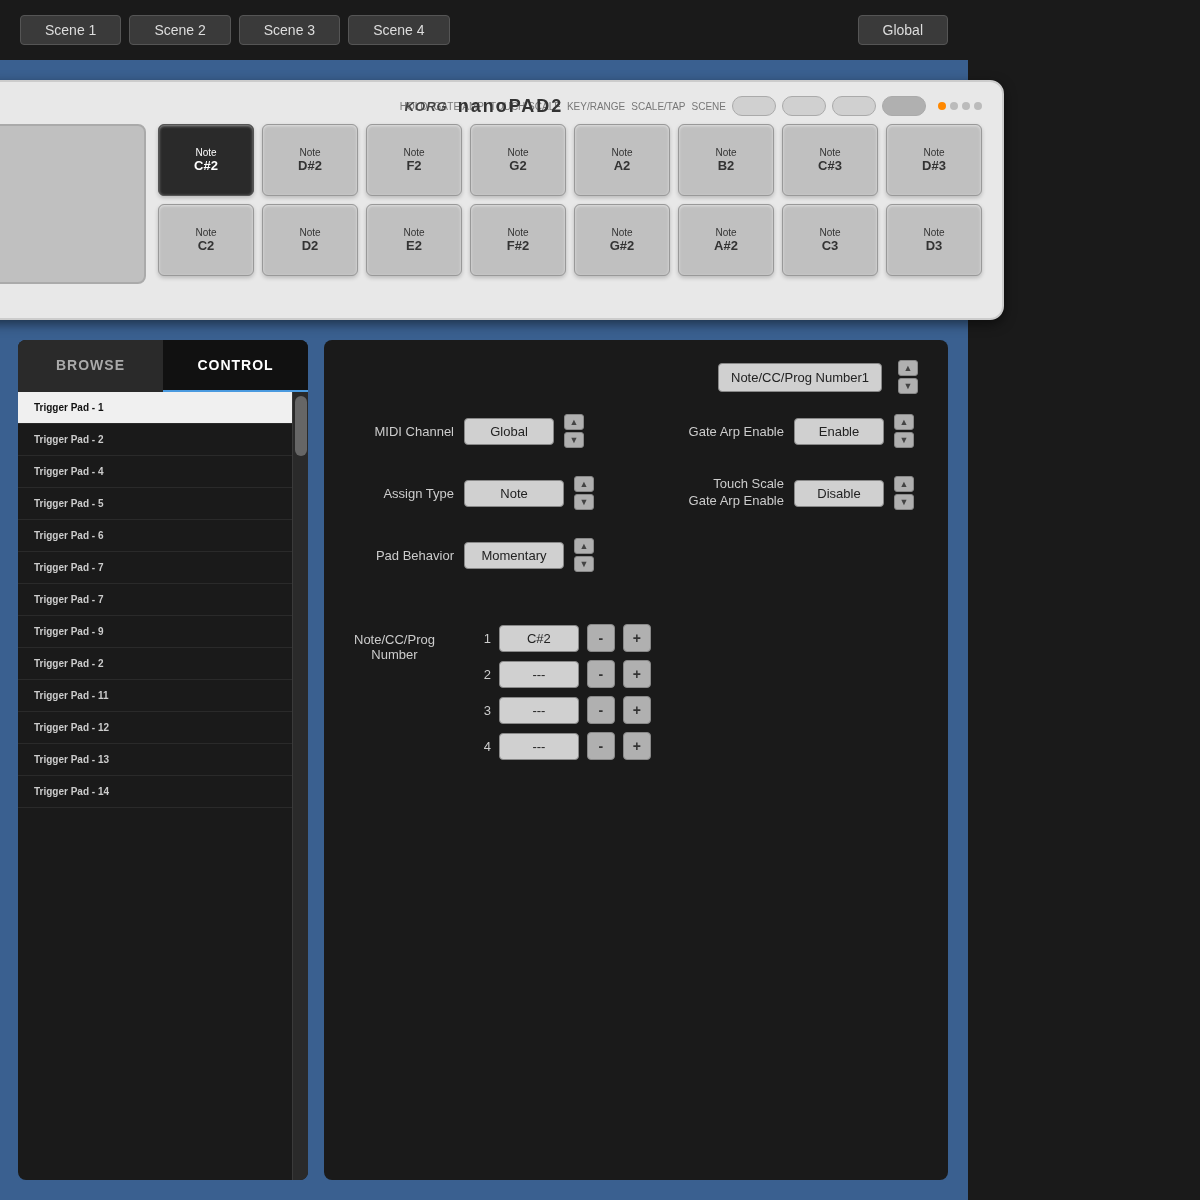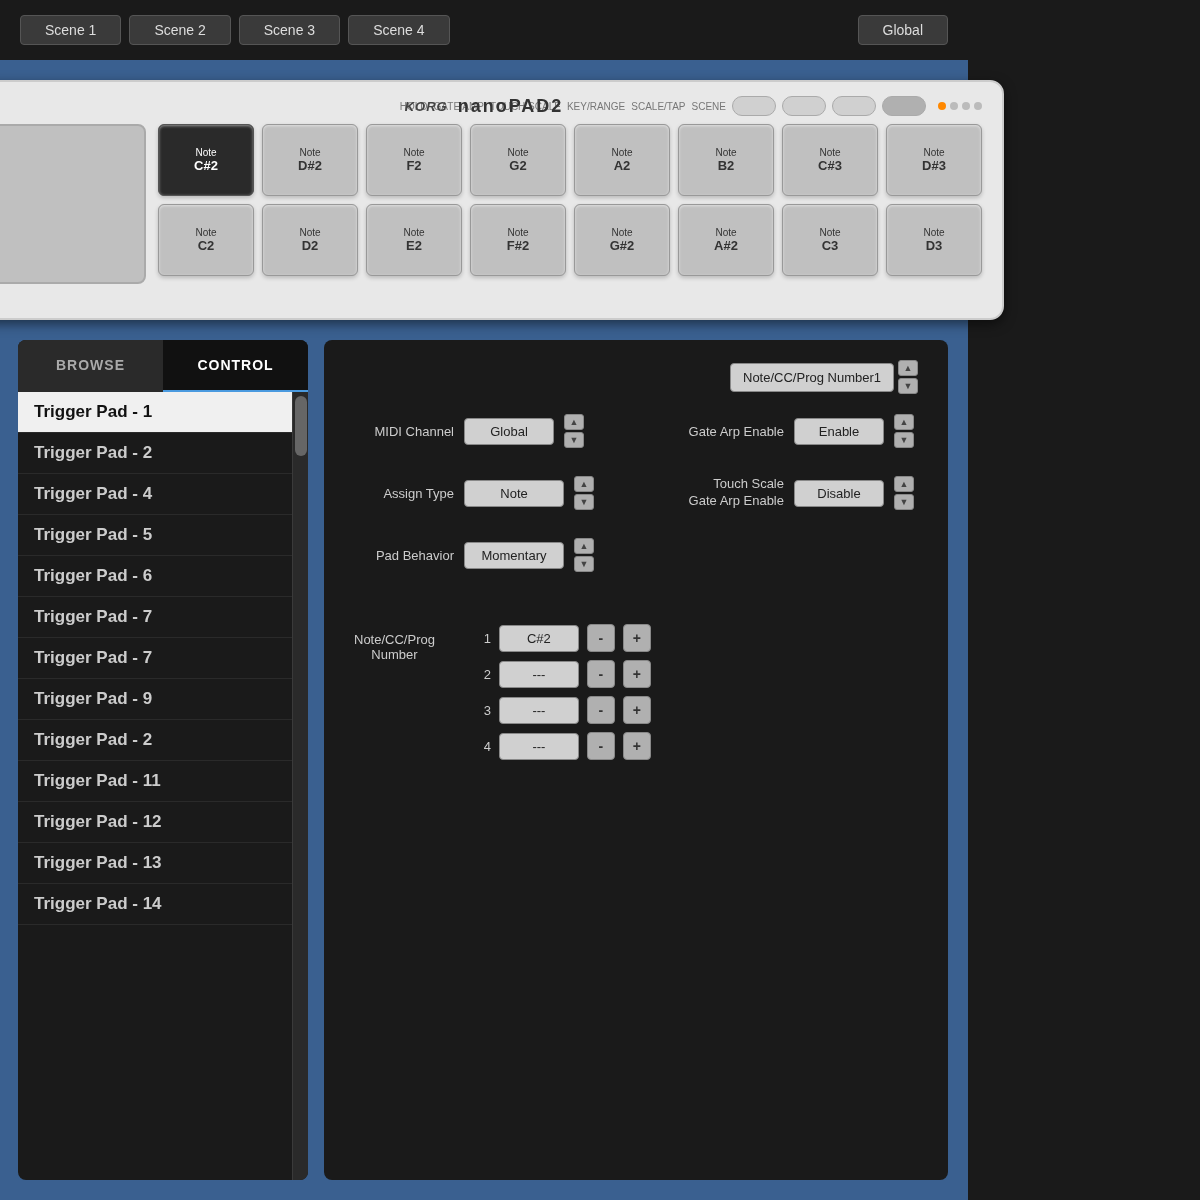--- a/index.html
+++ b/index.html
@@ -243,21 +243,21 @@
 
     .pad-list {
       flex: 1;
       overflow: hidden;
       position: relative;
     }
 
     .pad-list-item {
       padding: 10px 16px;
       color: #ccc;
-      font-size: 17px;
+      font-size: 10px;
       font-weight: bold;
       cursor: pointer;
       border-bottom: 1px solid #2a2a2a;
     }
     .pad-list-item.selected {
       background: #f0f0f0;
       color: #111;
     }
 
     .scrollbar {
@@ -572,21 +572,21 @@
         <div class="pad-list-item">Trigger Pad - 14</div>
         <div class="scrollbar">
           <div class="scrollbar-thumb"></div>
         </div>
       </div>
     </div>
 
     <div class="right-panel">
 
       <div class="top-dropdown-row">
-        <div style="display:flex; align-items:center; gap:4px;margin-left:11px;">
+        <div style="display:flex; align-items:center; gap:16px;margin-left:11px;">
           <div class="dropdown-box">Note/CC/Prog Number1</div>
           <div class="control-spinner">
             <div class="spin-btn">▲</div>
             <div class="spin-btn">▼</div>
           </div>
         </div>
       </div>
 
       <div style="display:flex; gap:40px; margin-bottom: 14px;">
 

